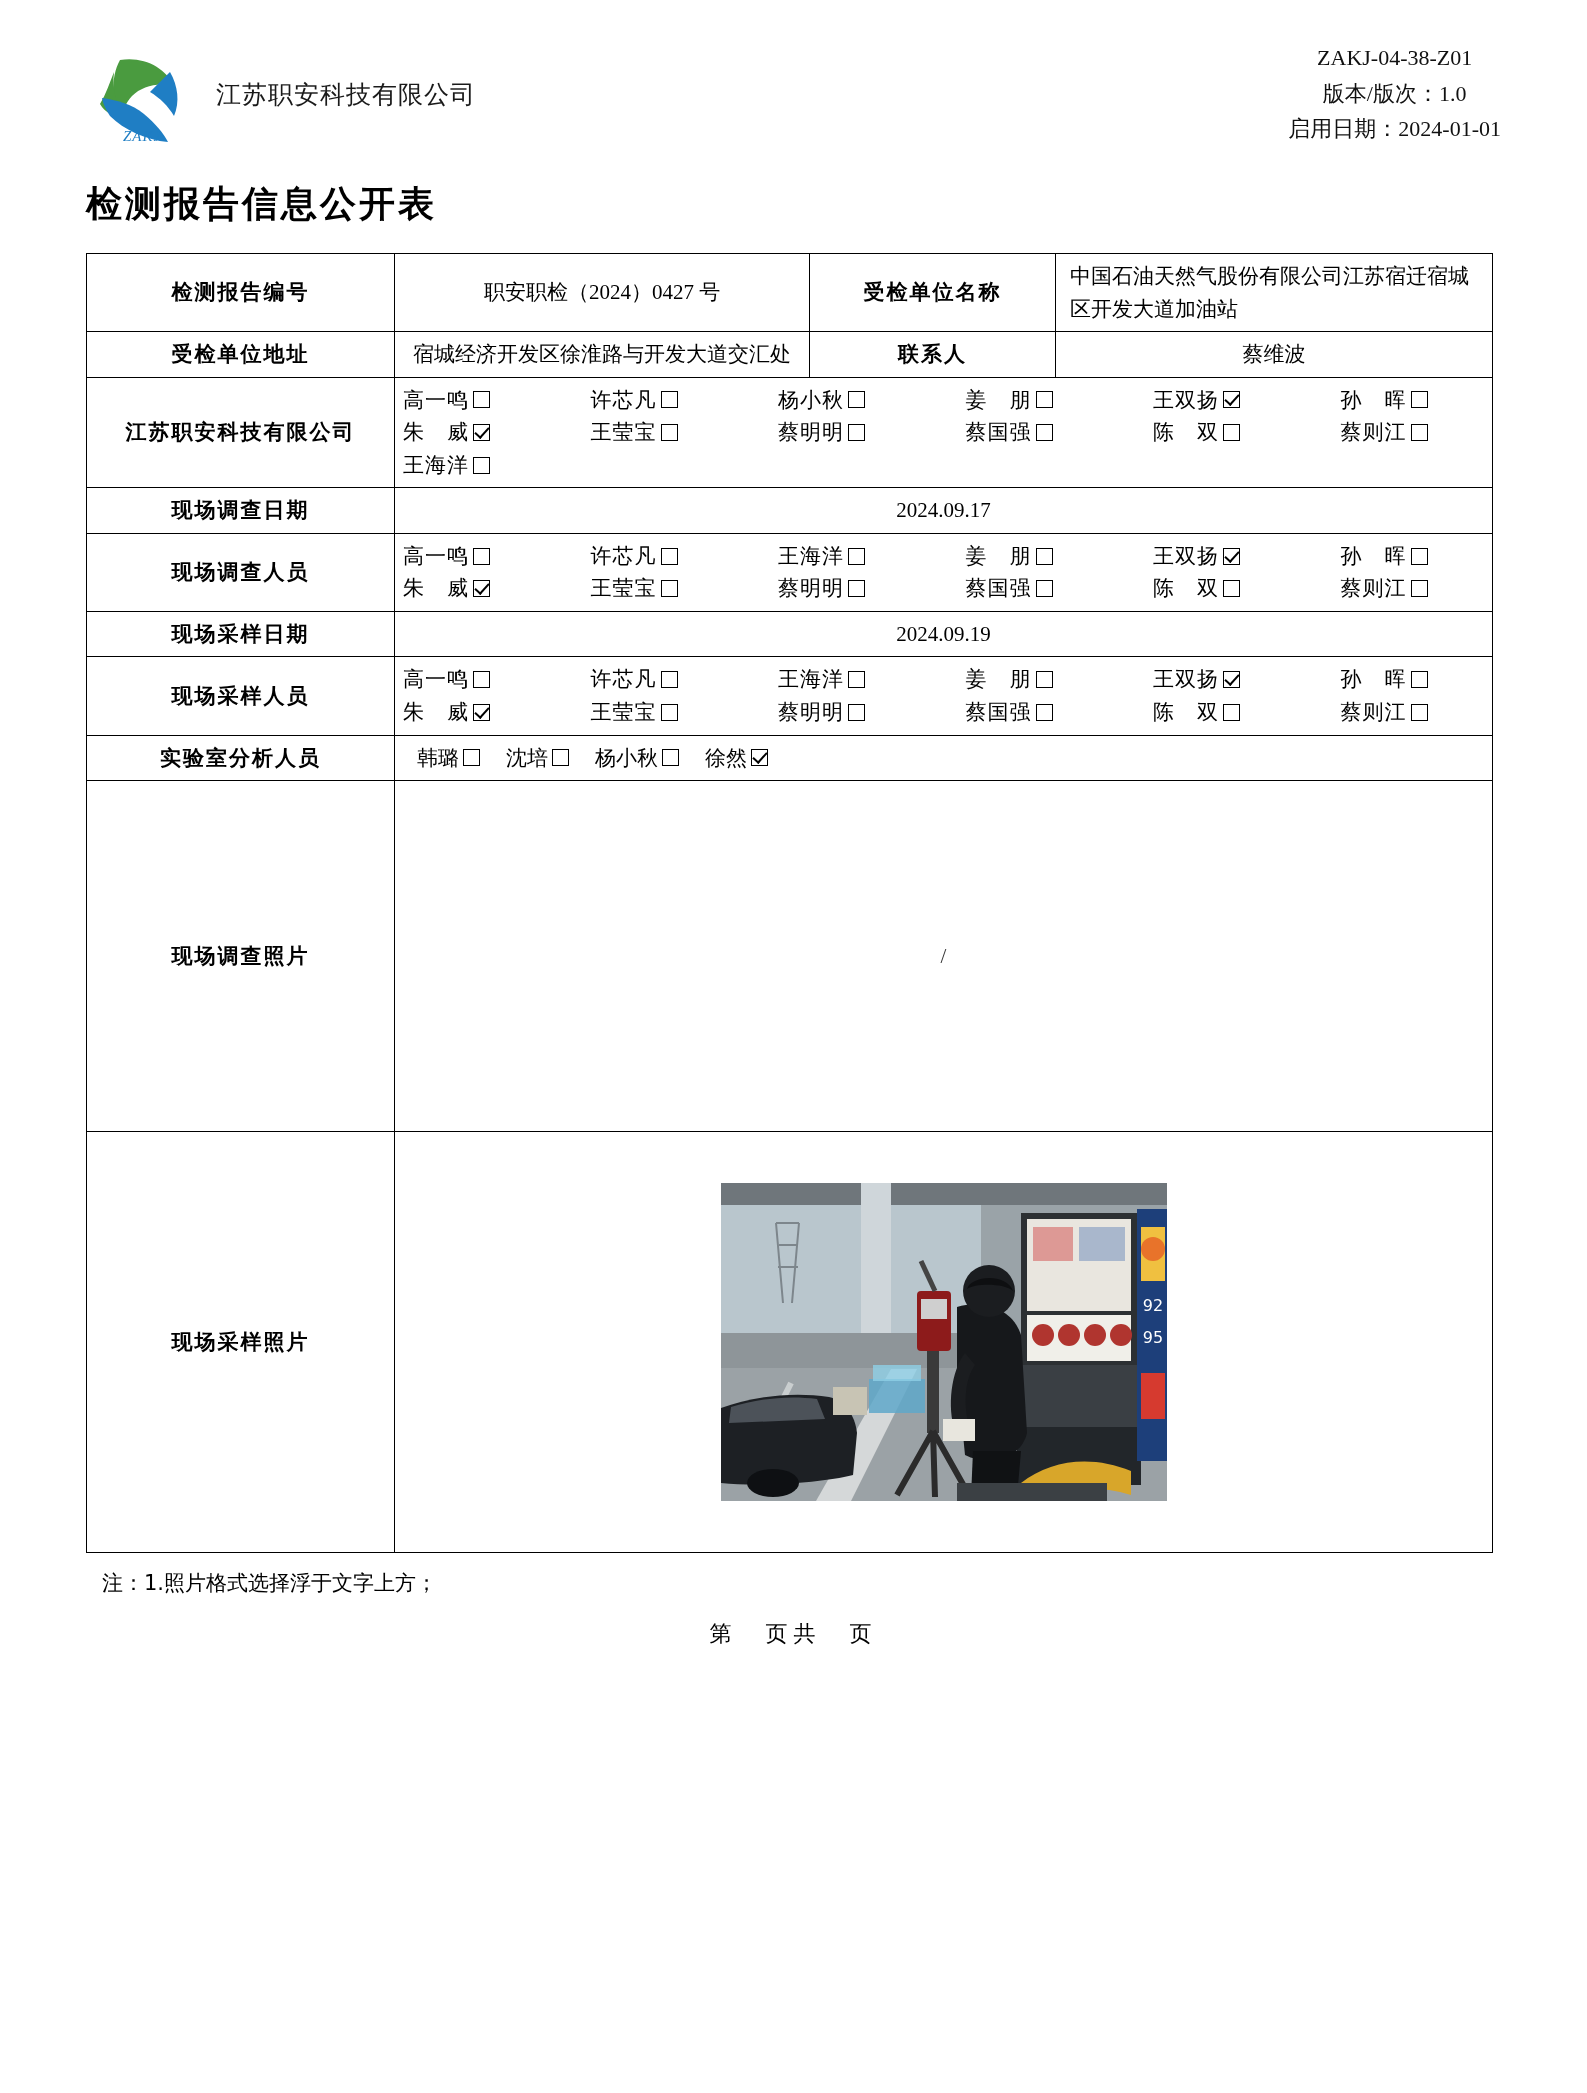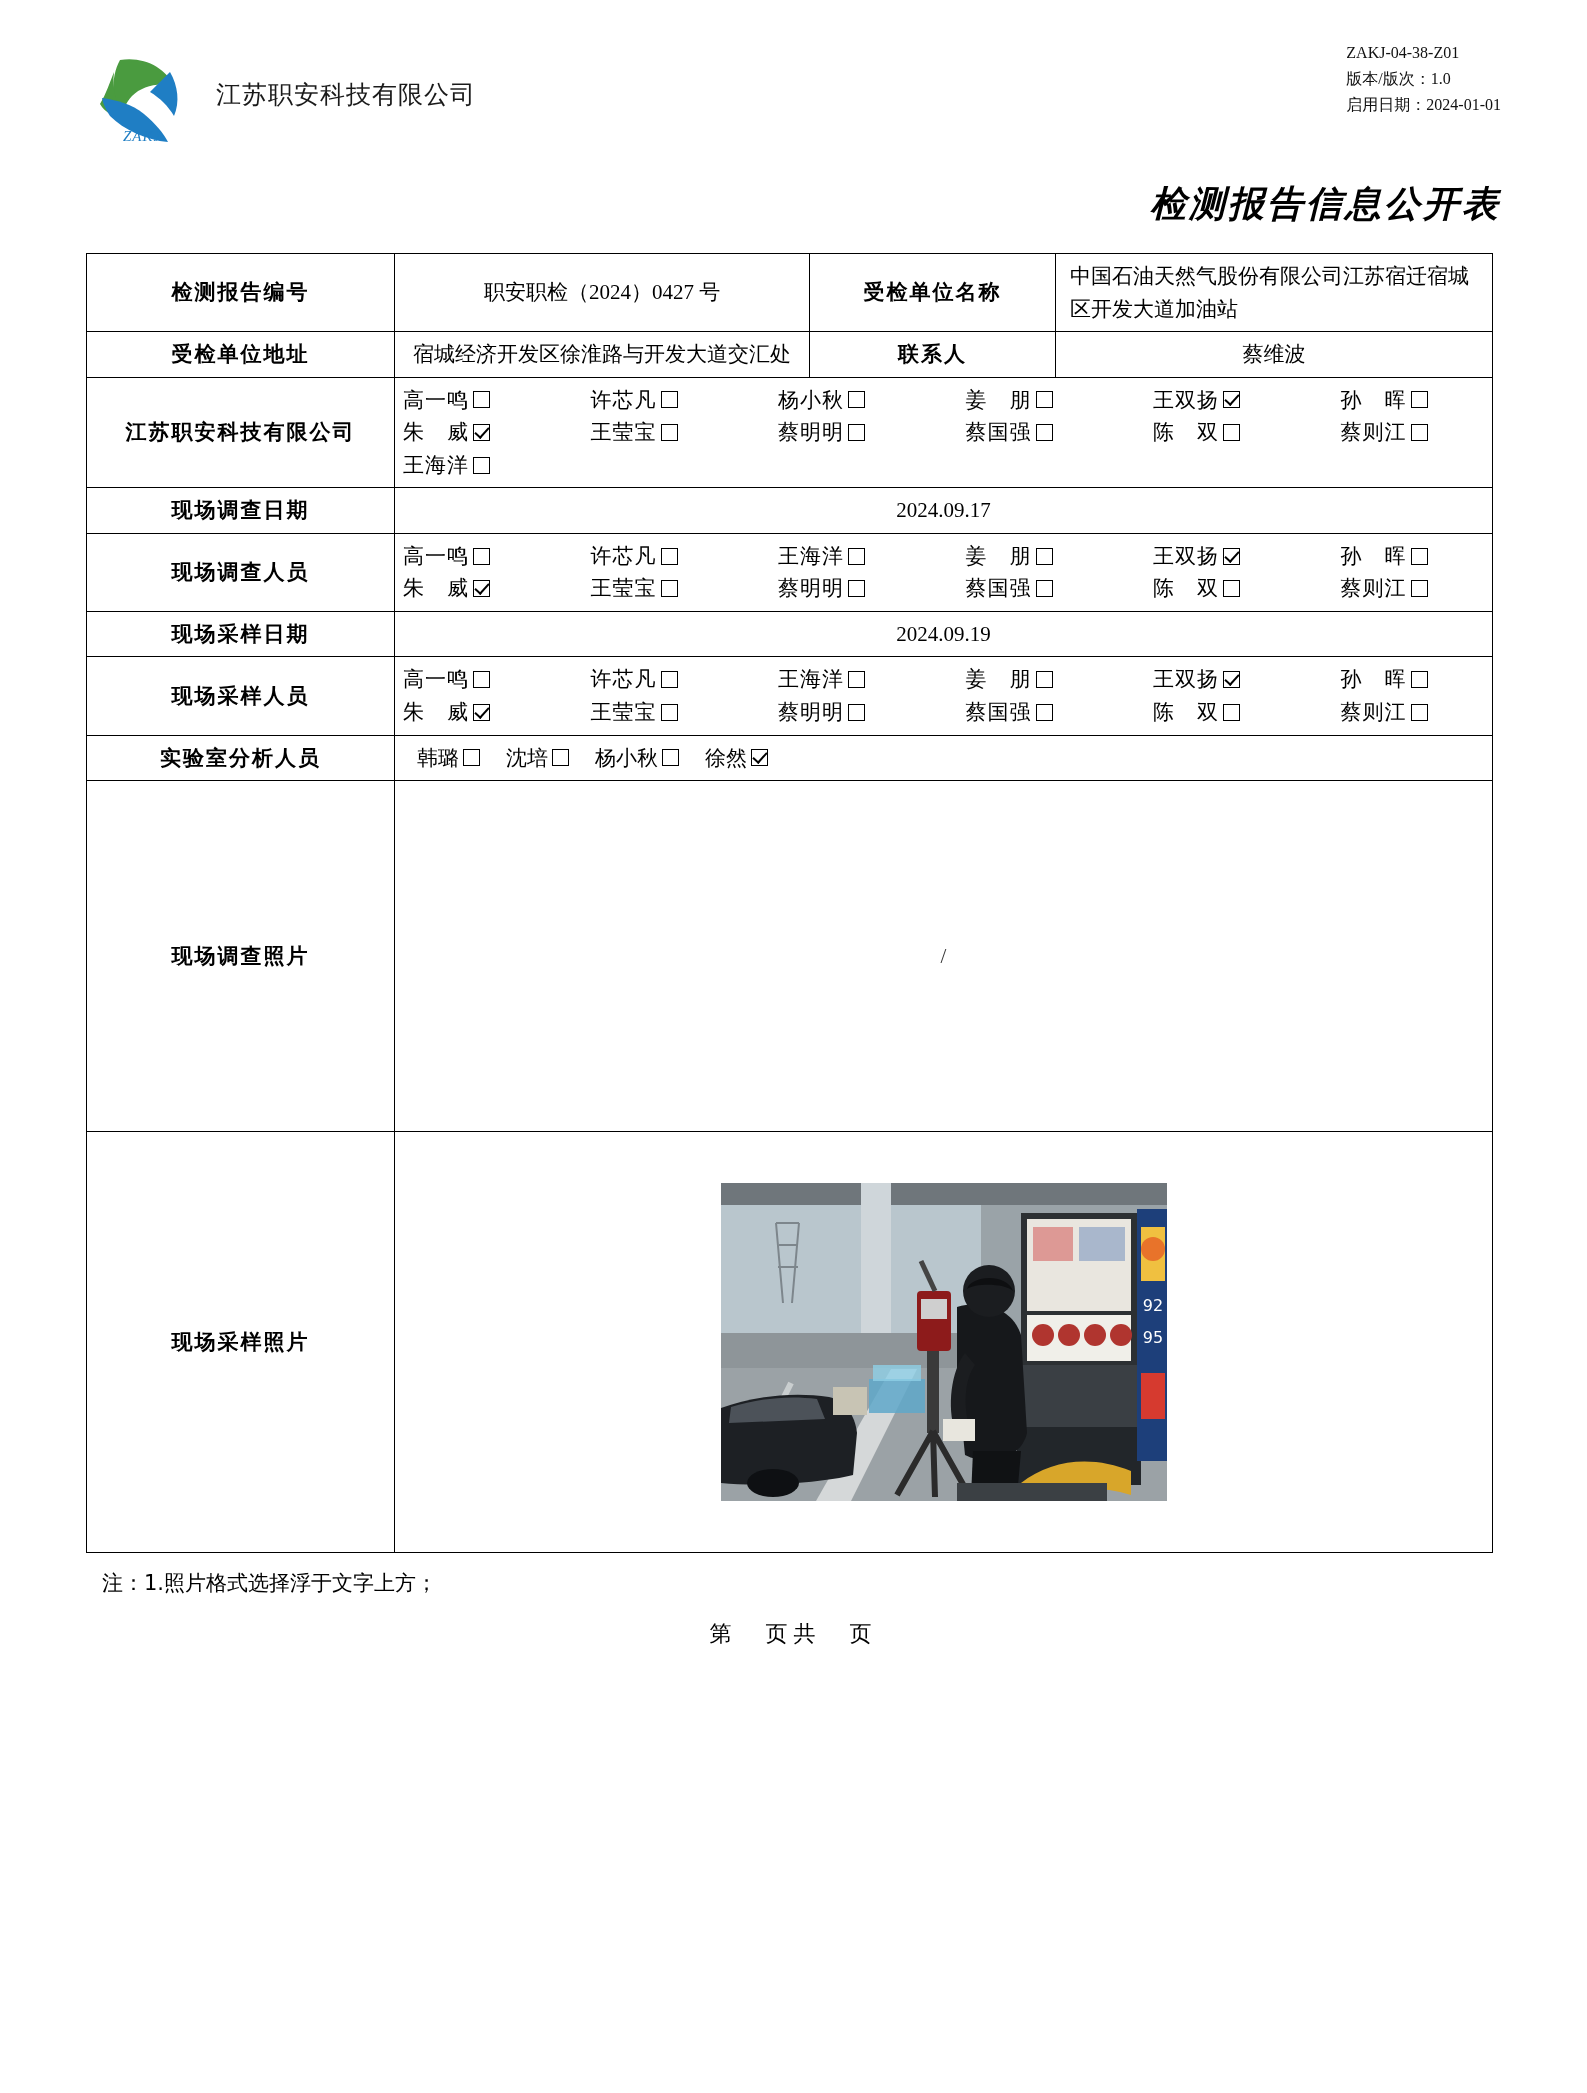--- a/index.html
+++ b/index.html
@@ -43,38 +43,37 @@
   .logo svg { display: block; }
   .company-name {
     font-size: 25px;
     letter-spacing: 1px;
     color: #1a1a1a;
     font-family: "DejaVu Sans", "Liberation Sans", sans-serif;
     font-weight: 500;
     white-space: nowrap;
   }
   .header-right {
-    text-align: left;
-    font-size: 16px;
+    text-align: center;
+    font-size: 22px;
     line-height: 1.62;
     color: #111;
     padding-top: 6px;
     white-space: nowrap;
     margin-left: 44px;
   }
 
   
   .doc-title {
-    text-align: right;
+    text-align: left;
     font-size: 36px;
     font-weight: bold;
     letter-spacing: 3px;
     margin: 26px 0 24px 0;
     font-family: "DejaVu Sans", "Liberation Sans", sans-serif;
-    font-style: italic;
   }
 
   
   table.main {
     border-collapse: collapse;
     width: 1406px;
     table-layout: fixed;
   }
   table.main td {
     border: 1px solid #000;

